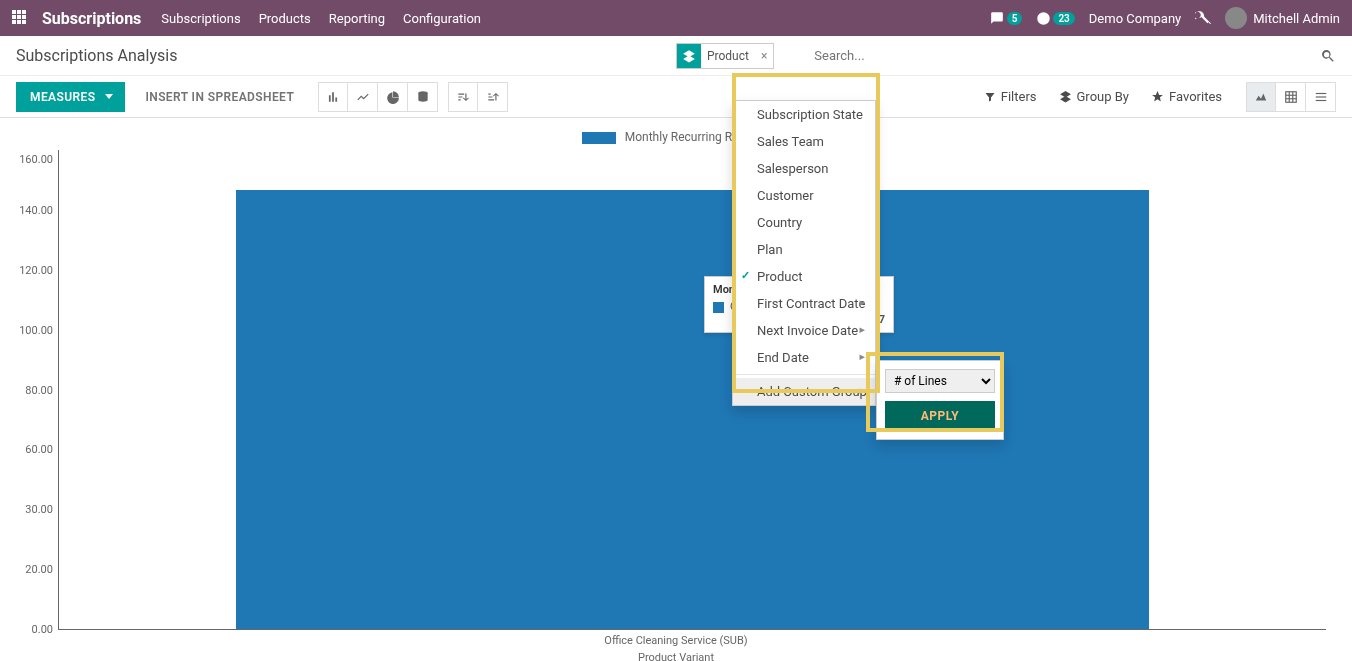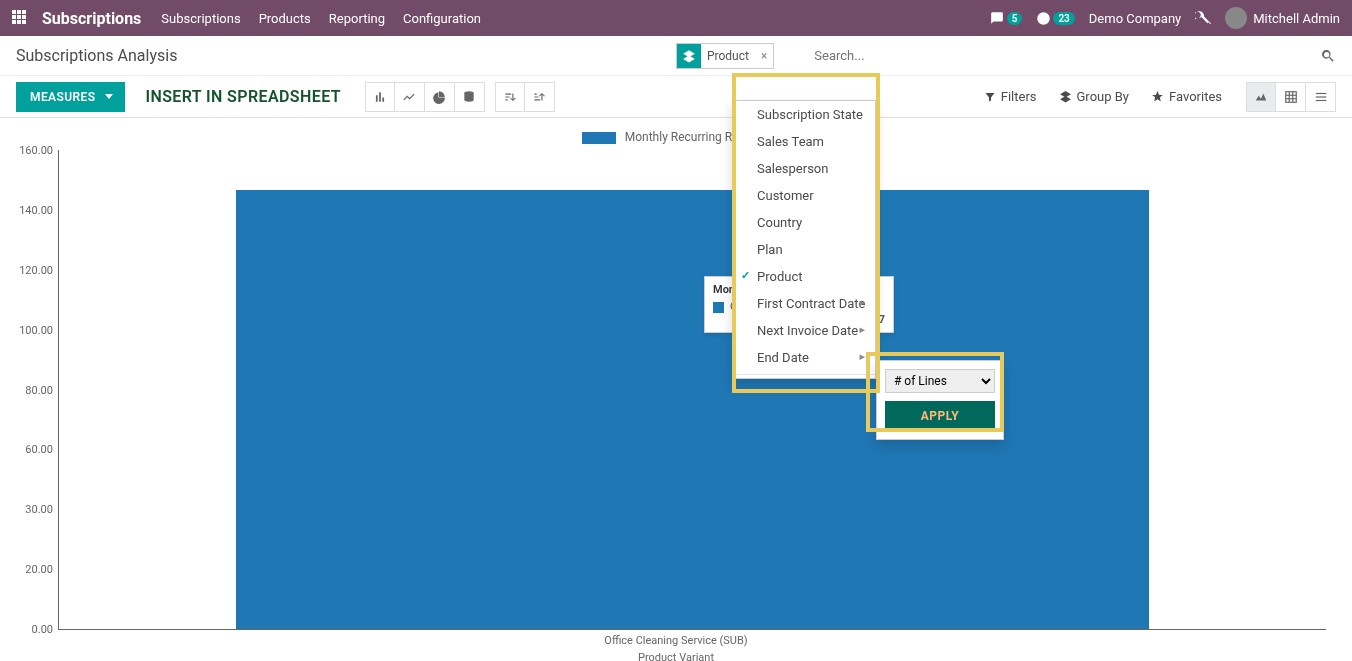--- a/index.html
+++ b/index.html
@@ -25,21 +25,21 @@
   .facet .facet-icon-box svg{ fill:#fff; }
   .facet .facet-text{ padding:0 6px;}
   .facet .facet-x{ padding:0 6px; color:#888; cursor:pointer;}
   .search-input { border:none; outline:none; font-size:13px; color:#666; flex:1; padding:4px; background:transparent;margin-left:32px;}
   .search-icon-right { color:#666; margin-left:auto; }
 
   
   .toolbar-row { display:flex; align-items:center; height:42px; padding:0 16px; background:#fff; border-bottom:1px solid #e0e0e0;}
   .btn-measures { background:#00A09D; color:#fff; border:none; height:30px; padding:0 12px 0 14px; font-size:12px; font-weight:600; letter-spacing:0.4px; display:flex; align-items:center; gap:6px; cursor:pointer;}
   .btn-measures::after { content:""; border-left:4px solid transparent; border-right:4px solid transparent; border-top:5px solid #fff; margin-left:4px;}
-  .btn-spread { color:#14532d; background:none; border:none; height:30px; padding:0 14px; font-size:16px; font-weight:600; letter-spacing:0.4px; cursor:pointer; margin-left:6px;}
+  .btn-spread { color:#737373; background:none; border:none; height:30px; padding:0 14px; font-size:12px; font-weight:600; letter-spacing:0.4px; cursor:pointer; margin-left:6px;}
   .tool-group { display:flex; margin-left:10px; }
   .tool-btn { width:30px; height:30px; border:1px solid #ddd; border-left:none; display:flex; align-items:center; justify-content:center; color:#666; cursor:pointer; background:#fff;}
   .tool-group .tool-btn:first-child { border-left:1px solid #ddd; }
   .toolbar-spacer { flex:1; }
   .filter-bar { display:flex; align-items:center; gap:2px;}
   .filter-btn { display:flex; align-items:center; gap:5px; height:30px; padding:0 10px; font-size:13px; color:#4c4c4c; cursor:pointer; }
   .view-switch { display:flex; margin-left:14px; }
   .view-switch .tool-btn:first-child{ border-left:1px solid #ddd;}
   .view-switch .tool-btn.active { background:#e9ecef; }
 
@@ -232,39 +232,40 @@
   </div>
   <div class="plot" id="plot">
       <div class="ytick" style="top: 479px;">0.00</div>
       <div class="ytick" style="top: 419.125px;">20.00</div>
       <div class="ytick" style="top: 359.25px;">30.00</div>
       <div class="ytick" style="top: 299.375px;">60.00</div>
       <div class="ytick" style="top: 239.5px;">80.00</div>
       <div class="ytick" style="top: 179.625px;">100.00</div>
       <div class="ytick" style="top: 119.75px;">120.00</div>
       <div class="ytick" style="top: 59.875px;">140.00</div>
-      <div class="ytick" style="top: 0px;">160.00</div>
+      <div class="ytick" style="top: 9px;">160.00</div>
       <div class="bar" style="left: 14%; width: 72%; bottom: 0px; height: 439.093px;"></div>
     </div>
   <div class="xlabel">Office Cleaning Service (SUB)</div>
   <div class="xaxis-title">Product Variant</div>
 </div>
 
 <div class="popover" id="groupby-pop" style="left:732px; top:100px; width:144px;">
     <div class="item">Subscription State</div>
     <div class="item">Sales Team</div>
     <div class="item">Salesperson</div>
     <div class="item">Customer</div>
     <div class="item">Country</div>
     <div class="item">Plan</div>
     <div class="item checked">Product</div>
     <div class="item has-sub">First Contract Date</div>
     <div class="item has-sub">Next Invoice Date</div>
     <div class="item has-sub">End Date</div>
     <div class="sep"></div>
+    <div class="item has-sub hl-row">Add Custom Group</div>
   </div>
 
 <div class="sub-popover" style="left:876px; top:360px;">
   <select>
     <option># of Lines</option>
   </select>
   <button class="apply">APPLY</button>
 </div>
 
 <div class="chart-tooltip" style="left:704px; top:276px; width:190px;">

